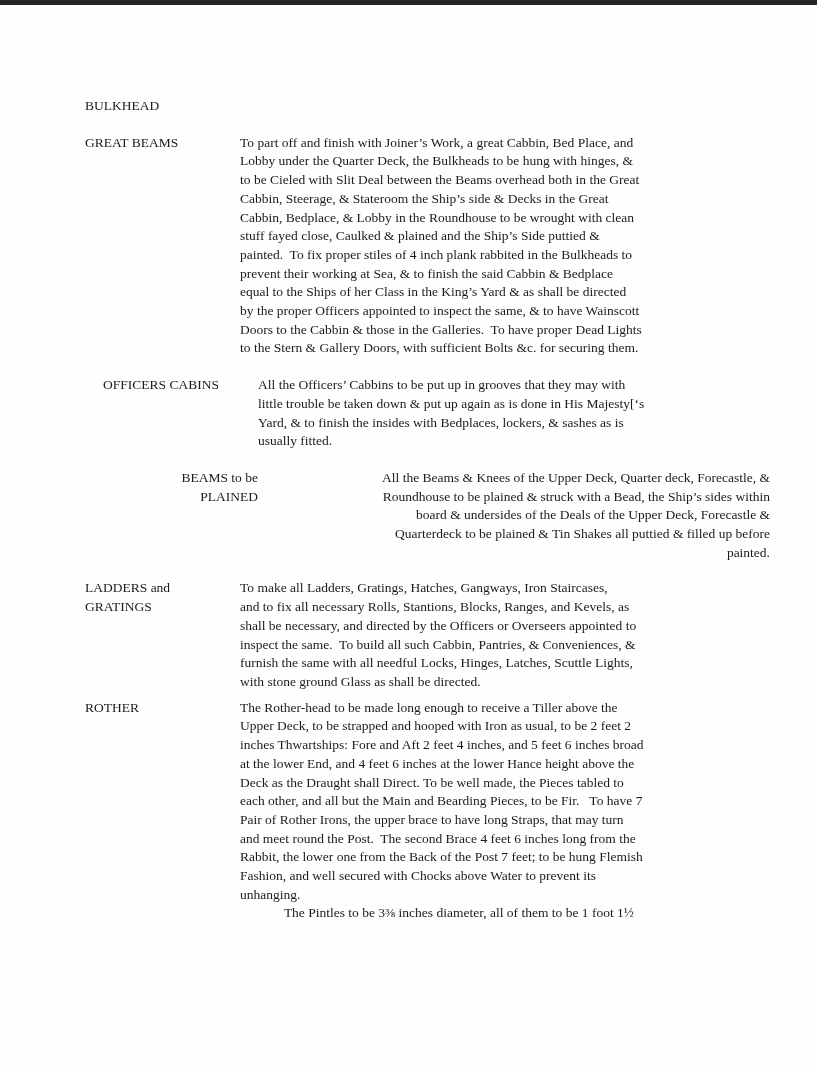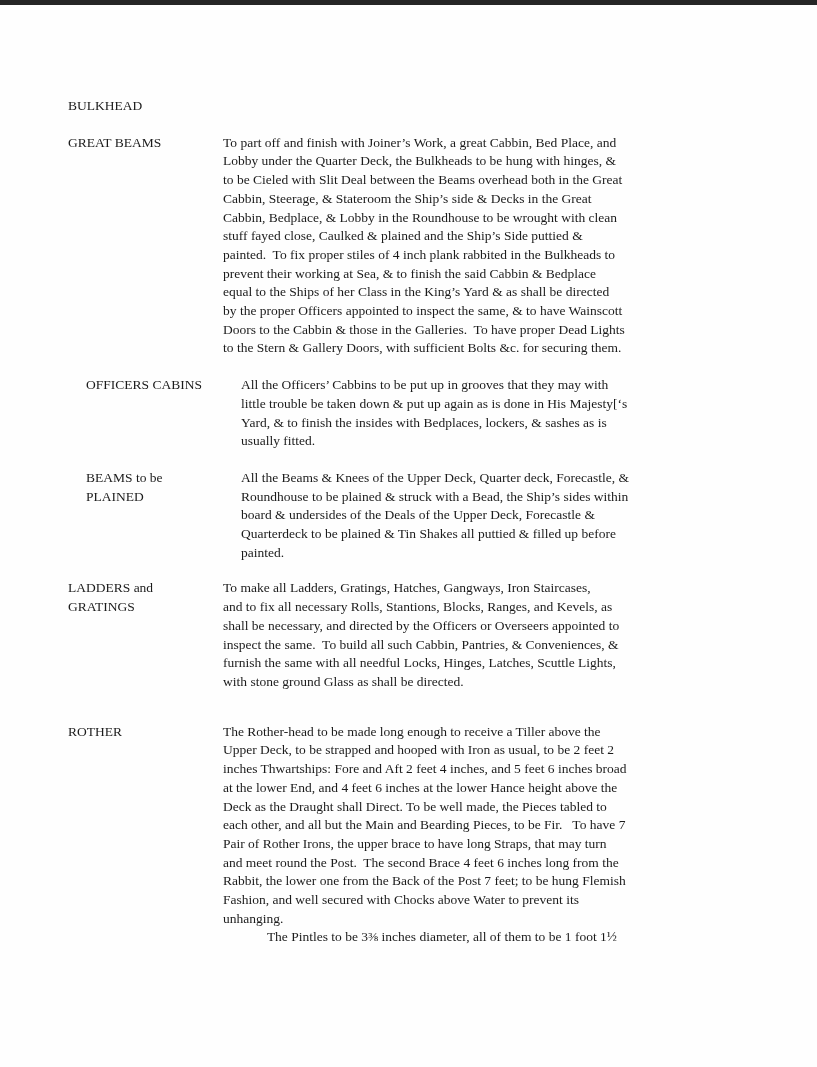--- a/index.html
+++ b/index.html
@@ -13,35 +13,35 @@
     font-family: "Liberation Serif", serif;
     overflow: hidden;
     position: relative;
   }
   .top-bar {
     width: 817px;
     height: 5px;
     background: #262626;
   }
   .content {
-    padding: 92px 0 0 68px;
+    padding: 92px 0 0 85px;
   }
   .spec-section {
     display: flex;
     align-items: flex-start;
     color: #1b1b1b;
     font-size: 13.5px;
     line-height: 18.7px;
     margin-bottom: 18px;
   }
   .spec-section.indented {
     margin-left: 18px;
   }
-  .spec-section:nth-of-type(4) { margin-bottom: 17px; }
-  .spec-section:nth-of-type(5) { margin-bottom: 31px; }
+  .spec-section:nth-of-type(4) { margin-bottom: 17px; text-align: right; }
+  .spec-section:nth-of-type(5) { margin-bottom: 7px; }
   .spec-section:nth-of-type(6) { margin-bottom: 16px; }
   .heading-col {
     flex: 0 0 155px;
     width: 155px;
   }
   .body-col {
     width: 512px;
   }
   .section-heading, .section-body {
     margin: 0;

